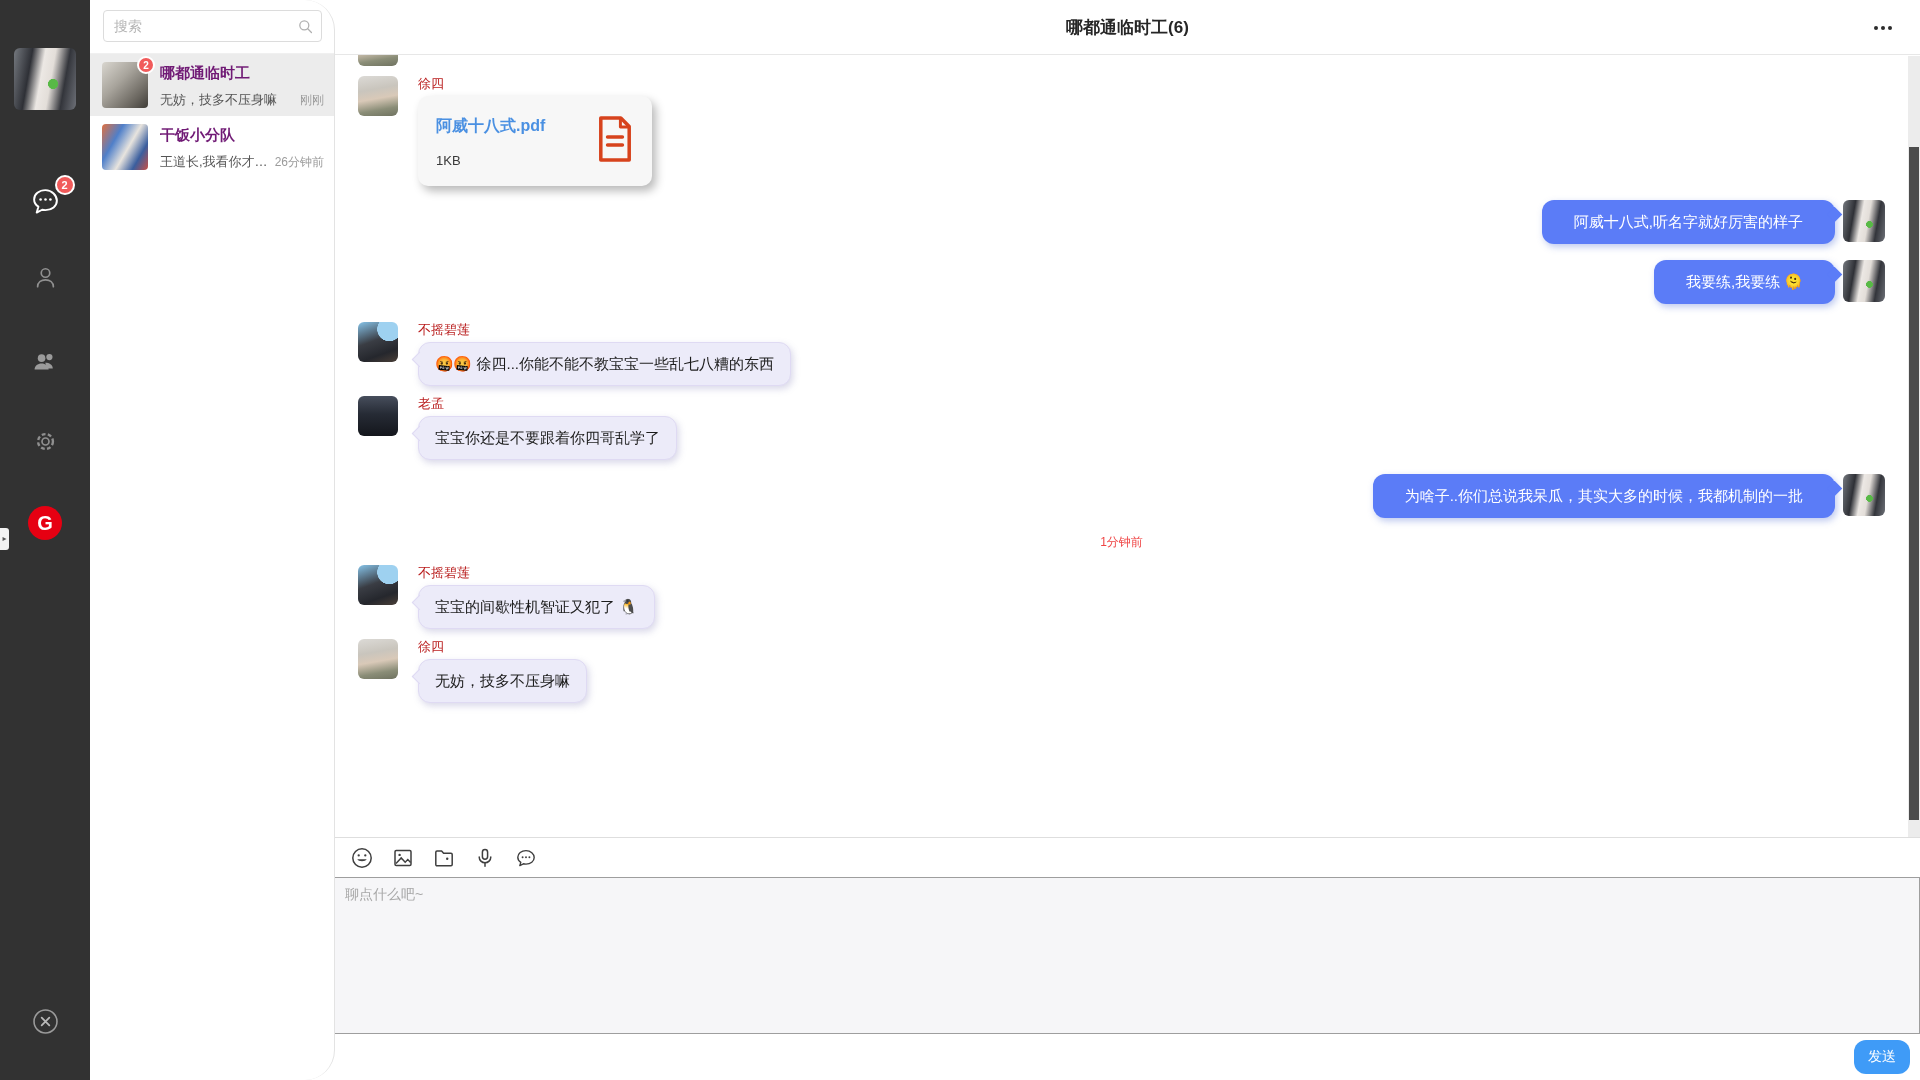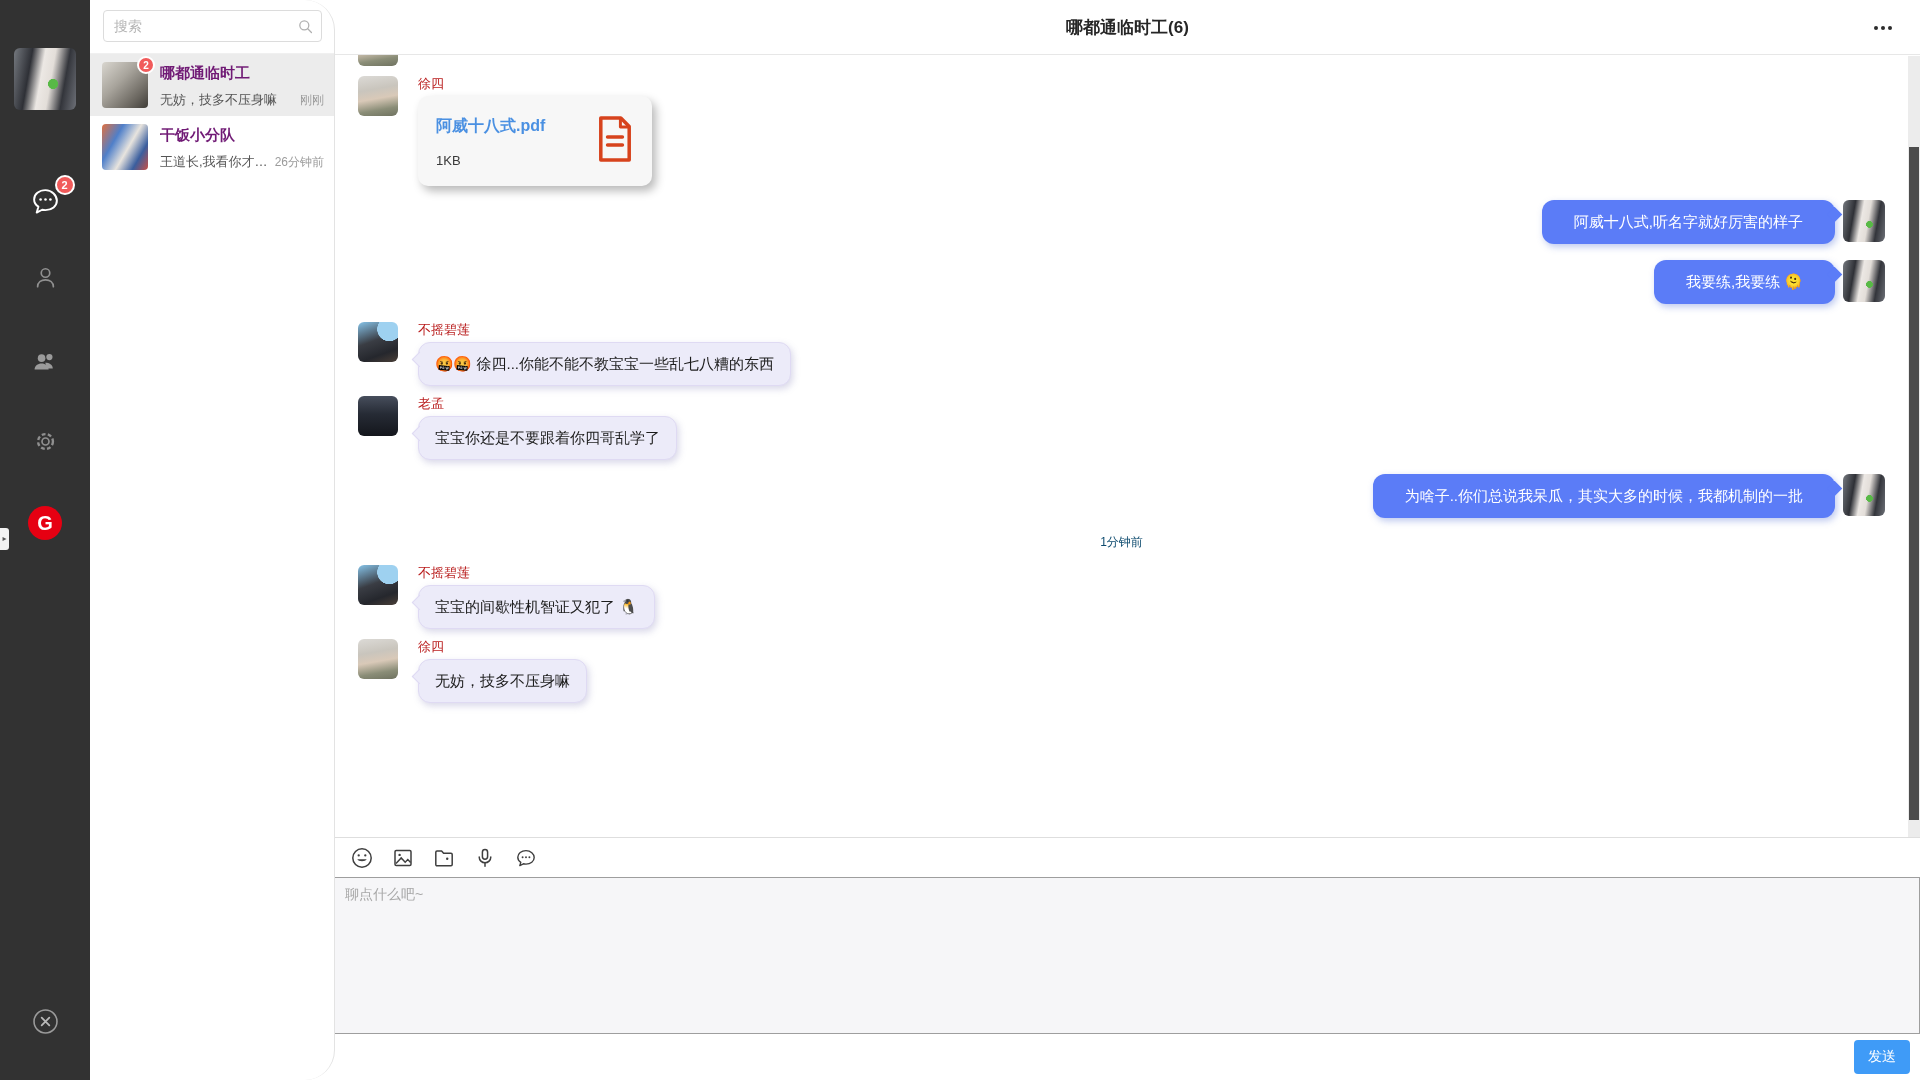--- a/index.html
+++ b/index.html
@@ -82,39 +82,39 @@
   .bubble-r { position:relative; width:fit-content; max-width:1040px; background:#5b7cf7;
     border-radius:12px; padding:11px 32px; font-size:15px; line-height:22px; color:#ffffff;
     box-shadow:2px 3px 7px rgba(70,100,210,.35); }
   .bubble-r::after { content:""; position:absolute; right:-5px; top:9px; width:11px; height:11px;
     background:#5b7cf7; transform:rotate(45deg); }
   .file-card { width:234px; background:#f7f7f7; border-radius:10px; padding:20px 18px 18px;
     display:flex; justify-content:space-between; align-items:flex-start; gap:10px;
     box-shadow:4px 5px 10px rgba(0,0,0,.28); cursor:pointer; }
   .file-name { color:#4a90e2; font-weight:bold; font-size:16px; line-height:20px; margin-bottom:17px; }
   .file-size { font-size:13px; color:#3a3a3a; }
-  .time-divider { text-align:center; font-size:12px; color:#0c4a6e; margin:3px 0 14px; }
+  .time-divider { text-align:center; font-size:12px; color:#ef4444; margin:3px 0 14px; }
 
   
   .scroll-track { position:absolute; right:0; top:56px; width:12px; height:781px; background:#ececec; z-index:2; }
   .scroll-thumb { position:absolute; top:91px; left:1px; width:10px; height:673px; background:#4c4c4c; }
 
   
   .toolbar { height:40px; border-top:1px solid #dedede; display:flex; align-items:center; gap:17px;
     padding-left:15px; flex-shrink:0; }
   .toolbar svg { display:block; cursor:pointer; }
   .input-box { height:157px; background:#f6f6f8; border-top:1px solid #9e9e9e;
     border-bottom:1px solid #9e9e9e; border-right:1px solid #9e9e9e; flex-shrink:0; }
   .input-box textarea { width:100%; height:100%; background:transparent; border:none; outline:none;
     resize:none; padding:8px 10px; font-size:14px; color:#333; font-family:inherit; }
   .input-box textarea::placeholder { color:#a8a8a8; }
   .composer-footer { height:46px; background:#fff; display:flex; align-items:center;
     justify-content:flex-end; padding-right:10px; flex-shrink:0; }
   .send-btn { background:#3f9bf7; border:none; color:#fff; font-size:14px; padding:8px 14px;
-    border-radius:4px; cursor:pointer; font-family:inherit; }
+    border-radius:12px; cursor:pointer; font-family:inherit; }
 </style>
 </head>
 <body>
 
 <div class="app">
 
   <div class="sidebar">
     <div class="side-avatar avatar avA"></div>
 
     <div class="side-item" style="top:186px;">

